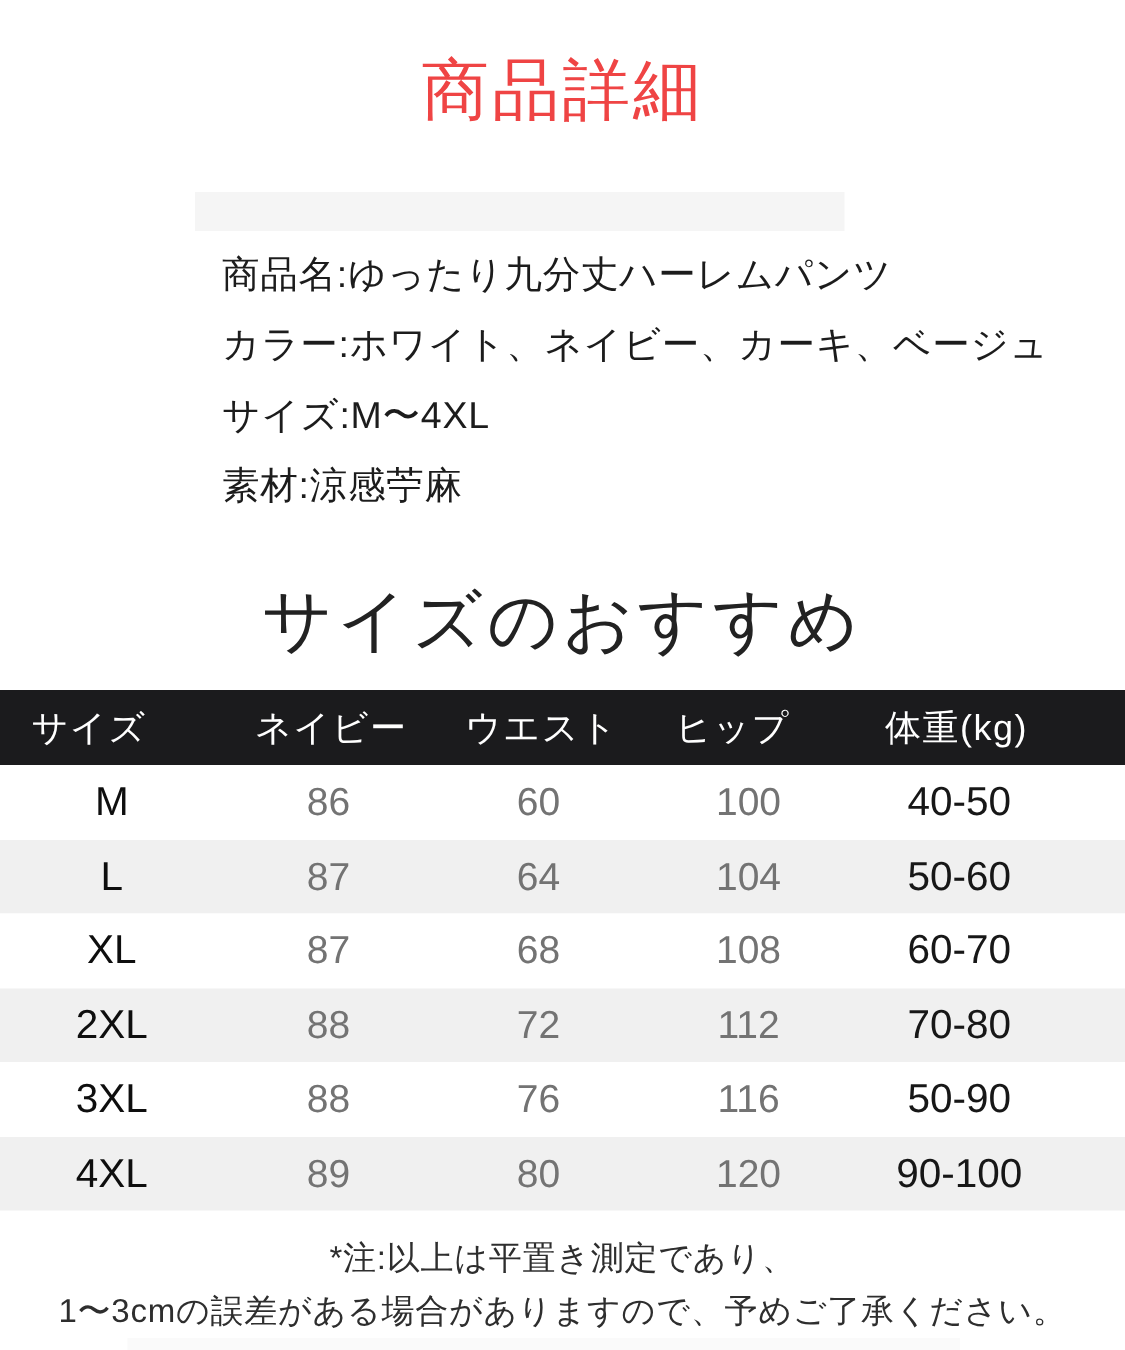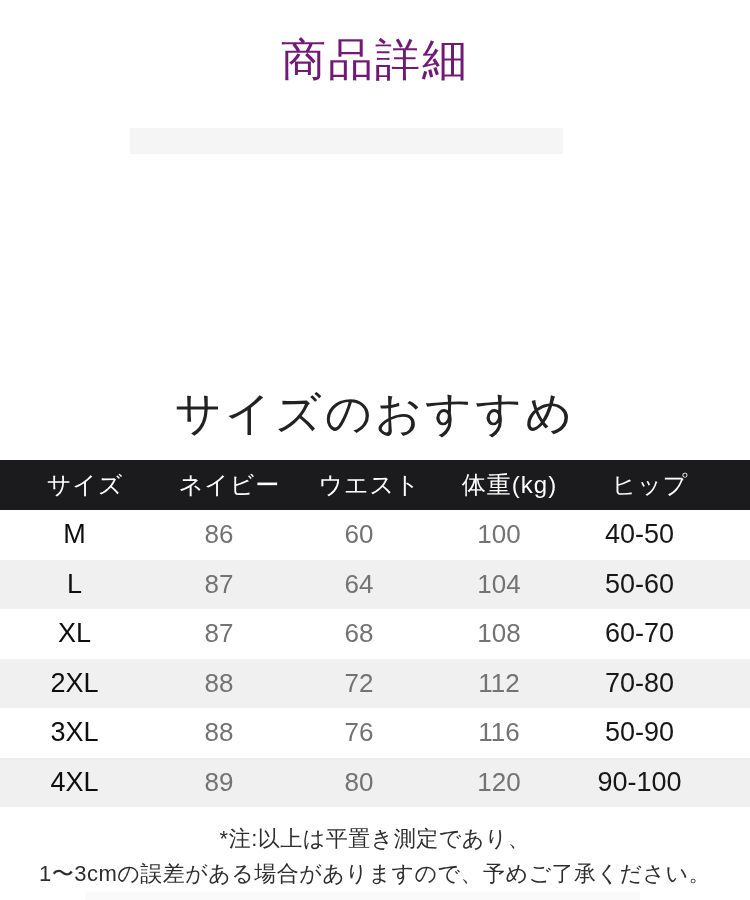--- a/index.html
+++ b/index.html
@@ -8,21 +8,21 @@
     width: 750px; height: 900px;
     font-family: "Liberation Sans", sans-serif;
     color: #1a1a1a;
     overflow: hidden;
   }
   .page { position: relative; width: 750px; height: 900px; background: #fff; }
 
   .page-title {
     position: absolute; top: 30px; left: 0; width: 100%;
     text-align: center;
-    font-size: 45px; font-weight: 500; color: #701a75;
+    font-size: 45px; font-weight: 500; color: #ef4444;
     letter-spacing: 2px;
   }
 
   .faint-band {
     position: absolute; top: 128px; left: 130px;
     width: 433px; height: 26px;
     background: #f5f5f5;
   }
 
   .info { position: absolute; top: 160px; left: 148px; }
@@ -44,21 +44,21 @@
     display: grid;
     grid-template-columns: 149px 140px 140px 140px 141px;
     align-items: center;
     width: 750px;
   }
   .thead {
     height: 50px;
     background: var(--table-header-bg, #1b1b1d);
   }
   .hcell {
-    text-align: center;
+    text-align: left;
     color: var(--table-header-text, #ffffff);
     font-size: 24px; letter-spacing: 1px; margin-left: 21px;
   }
   .trow { height: 49.5px; background: #ffffff; }
   .trow.alt { background: var(--row-alt-bg, #f0f0f0); }
   .cell { text-align: center; }
   .size-cell  { font-size: 27px; color: #0e0e0e; }
   .num-cell   { font-size: 26px; color: #737373; }
   .weight-cell{ font-size: 27px; color: #171717; }
 
@@ -77,30 +77,36 @@
 </style>
 </head>
 <body>
 
 <div class="page">
 
   <h1 class="page-title">商品詳細</h1>
 
   <div class="faint-band"></div>
 
+  <div class="info">
+    <div class="info-line">商品名:ゆったり九分丈ハーレムパンツ</div>
+    <div class="info-line">カラー:ホワイト、ネイビー、カーキ、ベージュ</div>
+    <div class="info-line">サイズ:M〜4XL</div>
+    <div class="info-line">素材:涼感苧麻</div>
+  </div>
 
   <h2 class="section-title">サイズのおすすめ</h2>
 
   <div class="size-table">
     <div class="thead">
         <div class="hcell">サイズ</div>
         <div class="hcell">ネイビー</div>
         <div class="hcell">ウエスト</div>
+        <div class="hcell">ヒップ</div>
         <div class="hcell">体重(kg)</div>
-        <div class="hcell">ヒップ</div>
       </div>
     <div class="tbody">
         <div class="trow">
           <div class="cell size-cell">M</div>
           <div class="cell num-cell">86</div>
           <div class="cell num-cell">60</div>
           <div class="cell num-cell">100</div>
           <div class="cell weight-cell">40-50</div>
         </div>
         <div class="trow alt">

